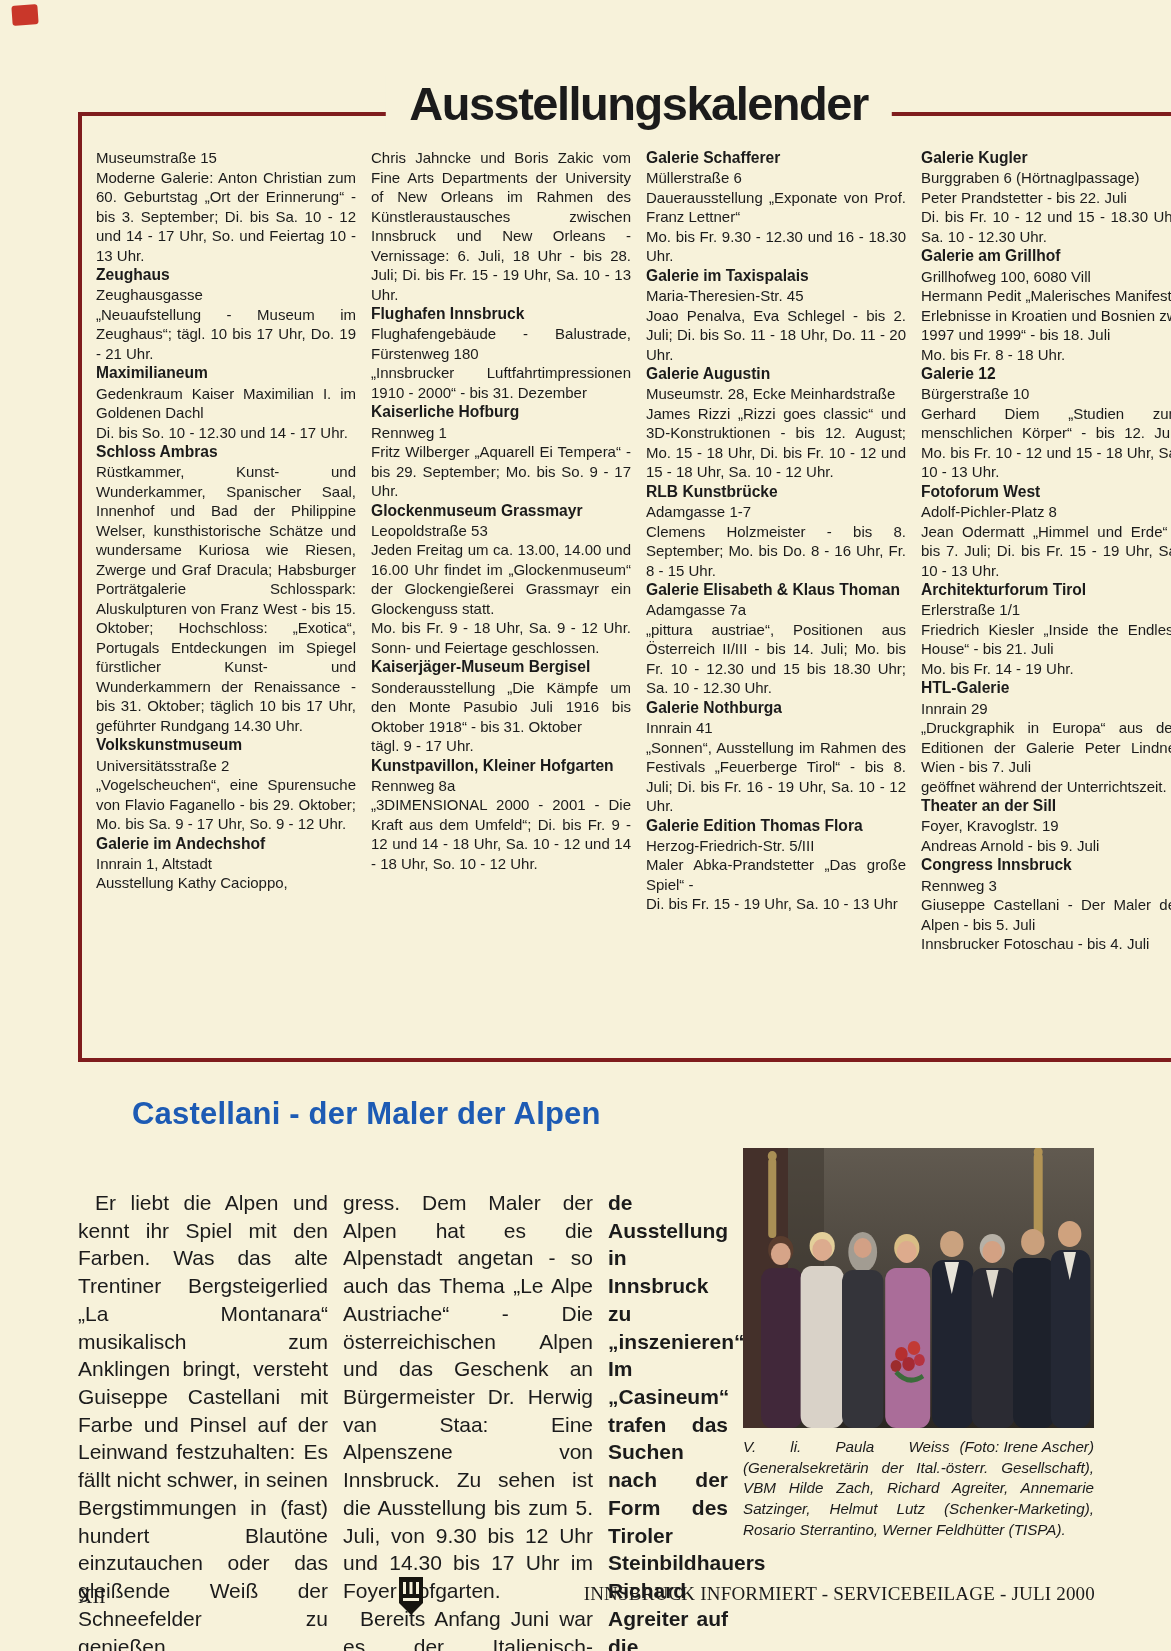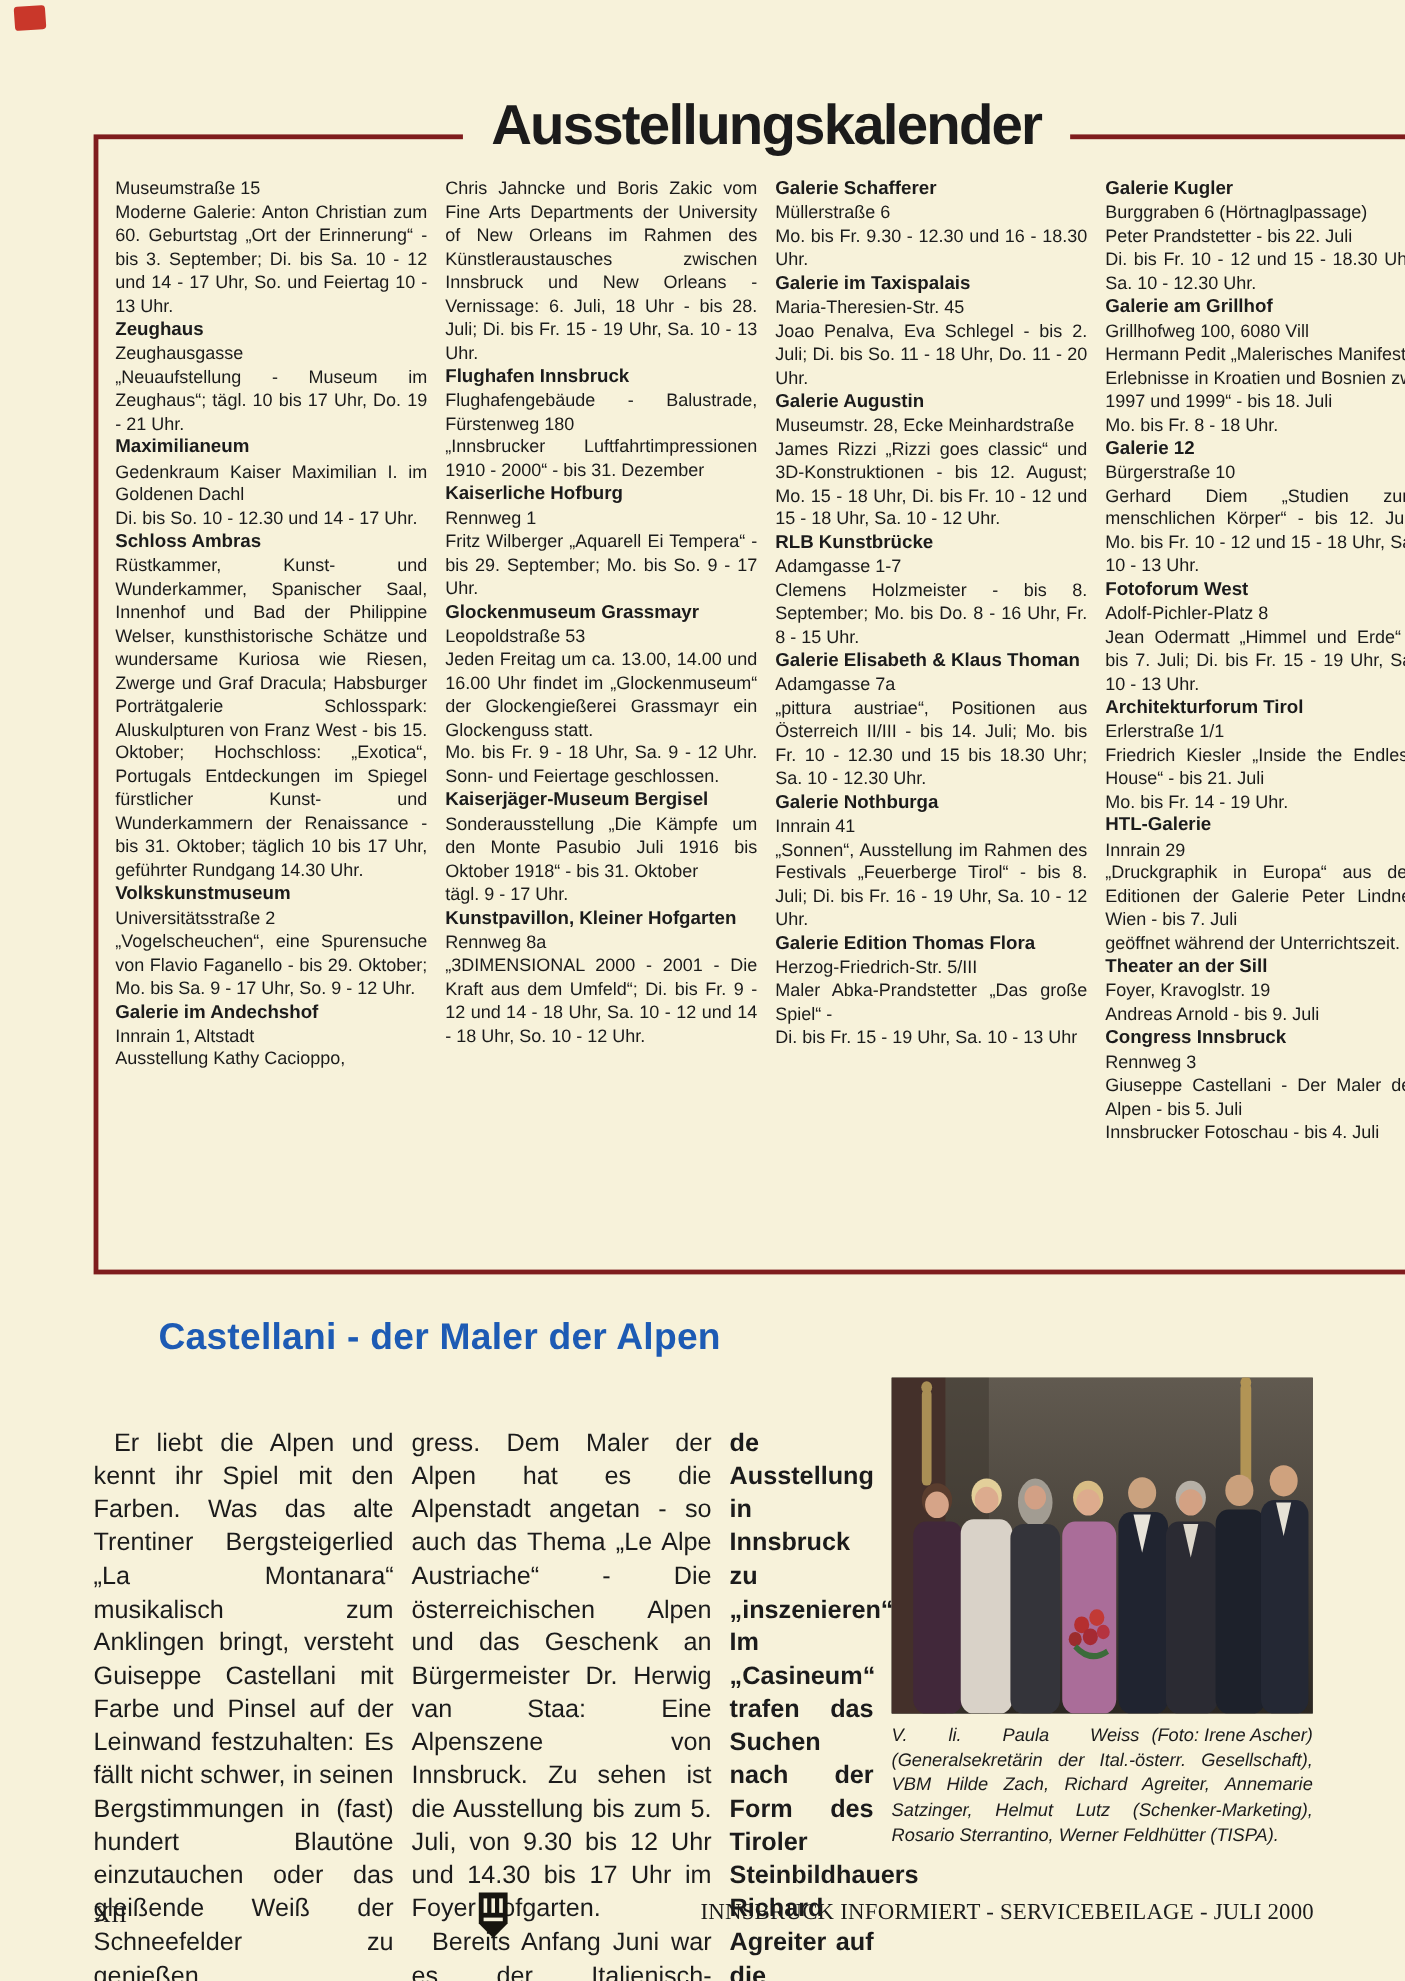--- a/index.html
+++ b/index.html
@@ -106,20 +106,21 @@
         <div class="entry-heading">Kaiserjäger-Museum Bergisel</div>
         <div class="entry-text">Sonderausstellung „Die Kämpfe um den Monte Pasubio Juli 1916 bis Oktober 1918“ - bis 31. Oktober</div>
         <div class="entry-text">tägl. 9 - 17 Uhr.</div>
         <div class="entry-heading">Kunstpavillon, Kleiner Hofgarten</div>
         <div class="entry-text">Rennweg 8a</div>
         <div class="entry-text">„3DIMENSIONAL 2000 - 2001 - Die Kraft aus dem Umfeld“; Di. bis Fr. 9 - 12 und 14 - 18 Uhr, Sa. 10 - 12 und 14 - 18 Uhr, So. 10 - 12 Uhr.</div>
       </div>
       <div class="col">
         <div class="entry-heading">Galerie Schafferer</div>
         <div class="entry-text">Müllerstraße 6</div>
+        <div class="entry-text">Dauerausstellung „Exponate von Prof. Franz Lettner“</div>
         <div class="entry-text">Mo. bis Fr. 9.30 - 12.30 und 16 - 18.30 Uhr.</div>
         <div class="entry-heading">Galerie im Taxispalais</div>
         <div class="entry-text">Maria-Theresien-Str. 45</div>
         <div class="entry-text">Joao Penalva, Eva Schlegel - bis 2. Juli; Di. bis So. 11 - 18 Uhr, Do. 11 - 20 Uhr.</div>
         <div class="entry-heading">Galerie Augustin</div>
         <div class="entry-text">Museumstr. 28, Ecke Meinhardstraße</div>
         <div class="entry-text">James Rizzi „Rizzi goes classic“ und 3D-Konstruktionen - bis 12. August; Mo. 15 - 18 Uhr, Di. bis Fr. 10 - 12 und 15 - 18 Uhr, Sa. 10 - 12 Uhr.</div>
         <div class="entry-heading">RLB Kunstbrücke</div>
         <div class="entry-text">Adamgasse 1-7</div>
         <div class="entry-text">Clemens Holzmeister - bis 8. September; Mo. bis Do. 8 - 16 Uhr, Fr. 8 - 15 Uhr.</div>

